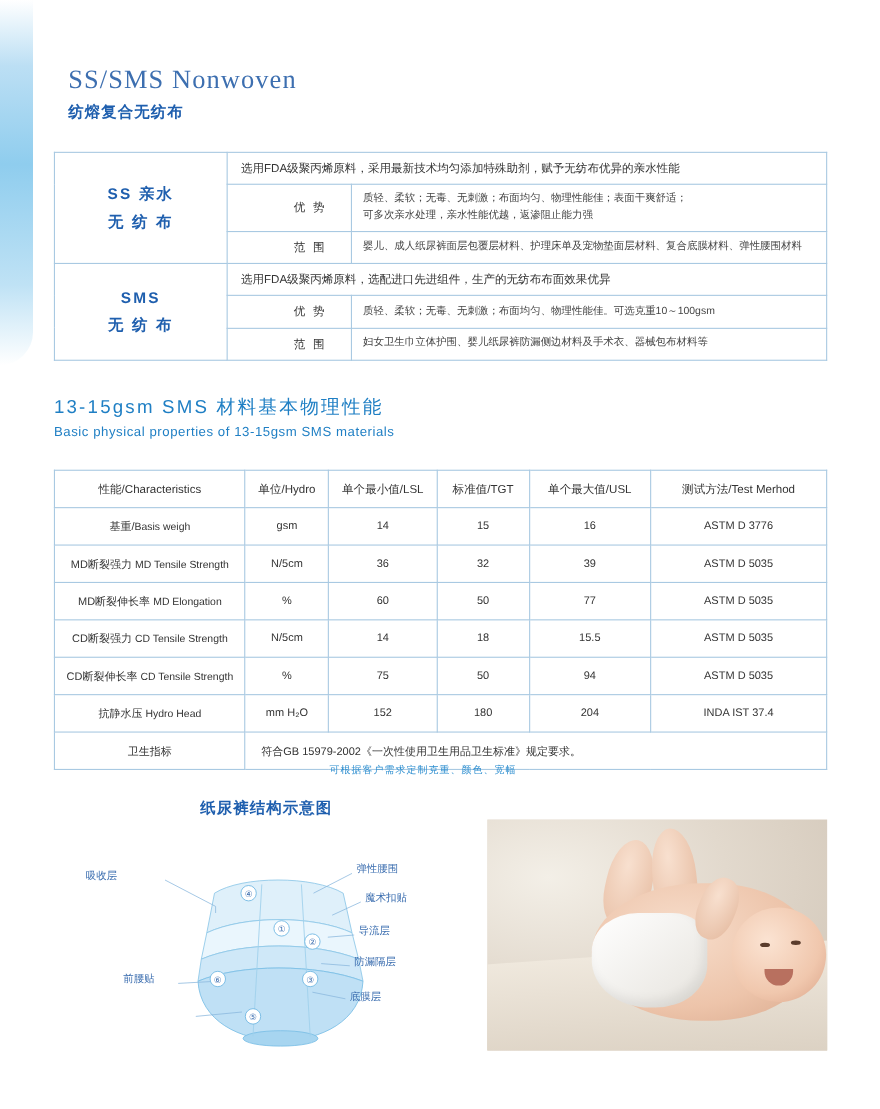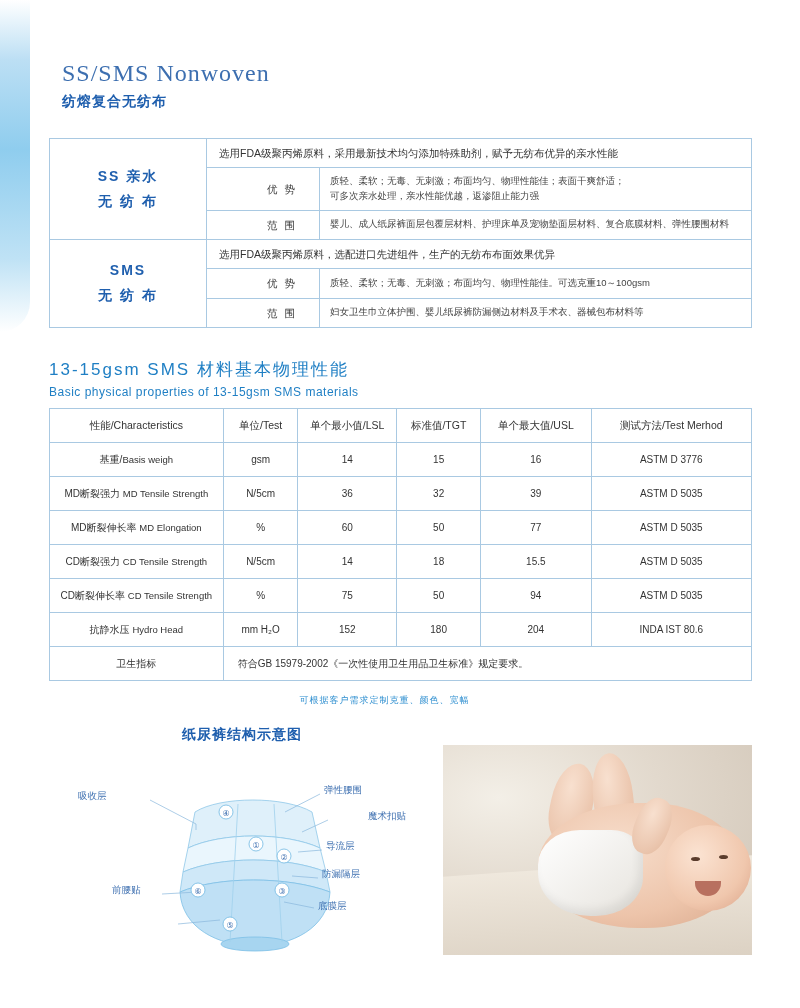--- a/index.html
+++ b/index.html
@@ -114,21 +114,21 @@
     font-size: 12px;
     color: #1f7fc4;
     letter-spacing: 0.5px;
     margin-top: 4px;
   }
 
   
   .tbl-props {
     position: absolute;
     left: 49px;
-    top: 408px;
+    top: 427px;
     width: 703px;
     font-size: 10px;
   }
   .tbl-props td {
     border: 1px solid #a9c9e2;
     height: 29px;
     text-align: center;
     color: #333333;
     padding: 2px 4px;
   }
@@ -338,21 +338,21 @@
 
   <div class="sec2-title">
     <div class="cn">13-15gsm SMS 材料基本物理性能</div>
     <div class="en">Basic physical properties of 13-15gsm SMS  materials</div>
   </div>
 
   <table class="tbl-props">
     <tbody>
       <tr class="head">
         <td class="first">性能/Characteristics</td>
-        <td class="unit">单位/Test</td>
+        <td class="unit">单位/Hydro</td>
         <td class="lsl">单个最小值/LSL</td>
         <td class="tgt">标准值/TGT</td>
         <td class="usl">单个最大值/USL</td>
         <td class="method">测试方法/Test Merhod</td>
       </tr>
 
       <tr>
         <td class="first">
           <span class="cnlab">基重</span>/<span class="enlab">Basis weigh</span>
         </td>
@@ -408,21 +408,21 @@
       </tr>
 
       <tr>
         <td class="first">
           <span class="cnlab">抗静水压</span>&nbsp;<span class="enlab">Hydro Head</span>
         </td>
         <td class="unit">mm H₂O</td>
         <td class="lsl">152</td>
         <td class="tgt">180</td>
         <td class="usl">204</td>
-        <td class="method">INDA IST 80.6</td>
+        <td class="method">INDA IST 37.4</td>
       </tr>
 
       <tr>
         <td class="first">卫生指标</td>
         <td class="note" colspan="5">符合GB 15979-2002《一次性使用卫生用品卫生标准》规定要求。</td>
       </tr>
     </tbody>
   </table>
 
   <div class="footnote">可根据客户需求定制克重、颜色、宽幅</div>
@@ -468,21 +468,21 @@
         <text x="156" y="63.5" text-anchor="middle" fill="#3d6fb0" font-size="8">④</text>
         <circle cx="160" cy="172" r="7" fill="#ffffff" stroke="#6fb7e2" stroke-width="0.8"></circle>
         <text x="160" y="175.5" text-anchor="middle" fill="#3d6fb0" font-size="8">⑤</text>
         <circle cx="128" cy="138" r="7" fill="#ffffff" stroke="#6fb7e2" stroke-width="0.8"></circle>
         <text x="128" y="141.5" text-anchor="middle" fill="#3d6fb0" font-size="8">⑥</text>
       </g>
     </svg>
 
     <div class="dg-label" style="left:8px; top:38px;">吸收层</div>
     <div class="dg-label" style="left:254px; top:32px;">弹性腰围</div>
-    <div class="dg-label" style="left:262px; top:58px;margin-left:36px;">魔术扣贴</div>
+    <div class="dg-label" style="left:262px; top:58px;">魔术扣贴</div>
     <div class="dg-label" style="left:256px; top:88px;">导流层</div>
     <div class="dg-label" style="left:252px; top:116px;">防漏隔层</div>
     <div class="dg-label" style="left:248px; top:148px;">底膜层</div>
     <div class="dg-label" style="left:42px; top:132px;">前腰贴</div>
   </div>
 
   <div class="photo">
     <div class="bg"></div>
     <div class="sheet"></div>
     <div class="leg1"></div>

